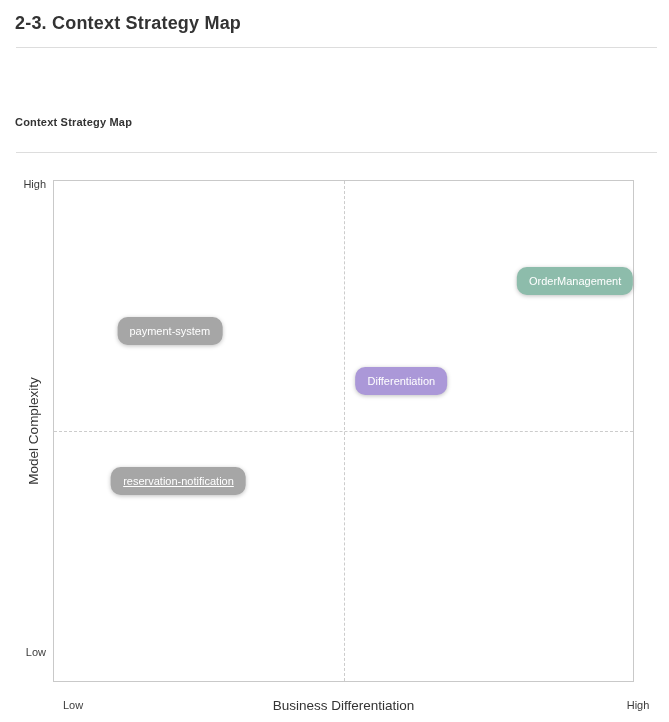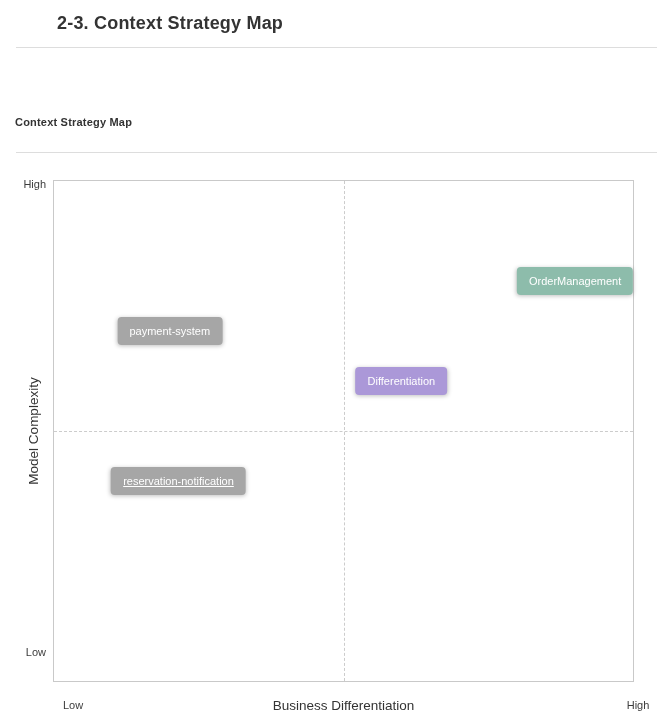--- a/index.html
+++ b/index.html
@@ -16,21 +16,20 @@
     overflow: hidden;
   }
   .doc-title {
     position: absolute;
     left: 15px;
     top: 13px;
     font-size: 18px;
     font-weight: bold;
     color: #333333;
     letter-spacing: 0.2px;
-    margin-left: 42px;
   }
   .rule {
     position: absolute;
     left: 16px;
     width: 641px;
     height: 0;
     border-top: 1px solid #dddddd;
   }
   .rule-1 { top: 47px; }
   .rule-2 { top: 152px; }
@@ -65,21 +64,21 @@
     top: 50%;
     left: 0;
     right: 0;
     height: 0;
     border-top: 1px dashed #cccccc;
   }
   .node {
     position: absolute;
     transform: translate(-50%, -50%);
     padding: 8px 12px;
-    border-radius: 4px;
+    border-radius: 10px;
     color: #ffffff;
     font-size: 11px;
     white-space: nowrap;
     box-shadow: 0 1px 4px rgba(0,0,0,0.25);
   }
   .ytick {
     position: absolute;
     right: calc(100% + 8px);
     font-size: 11px;
     color: #3c3c3c;

